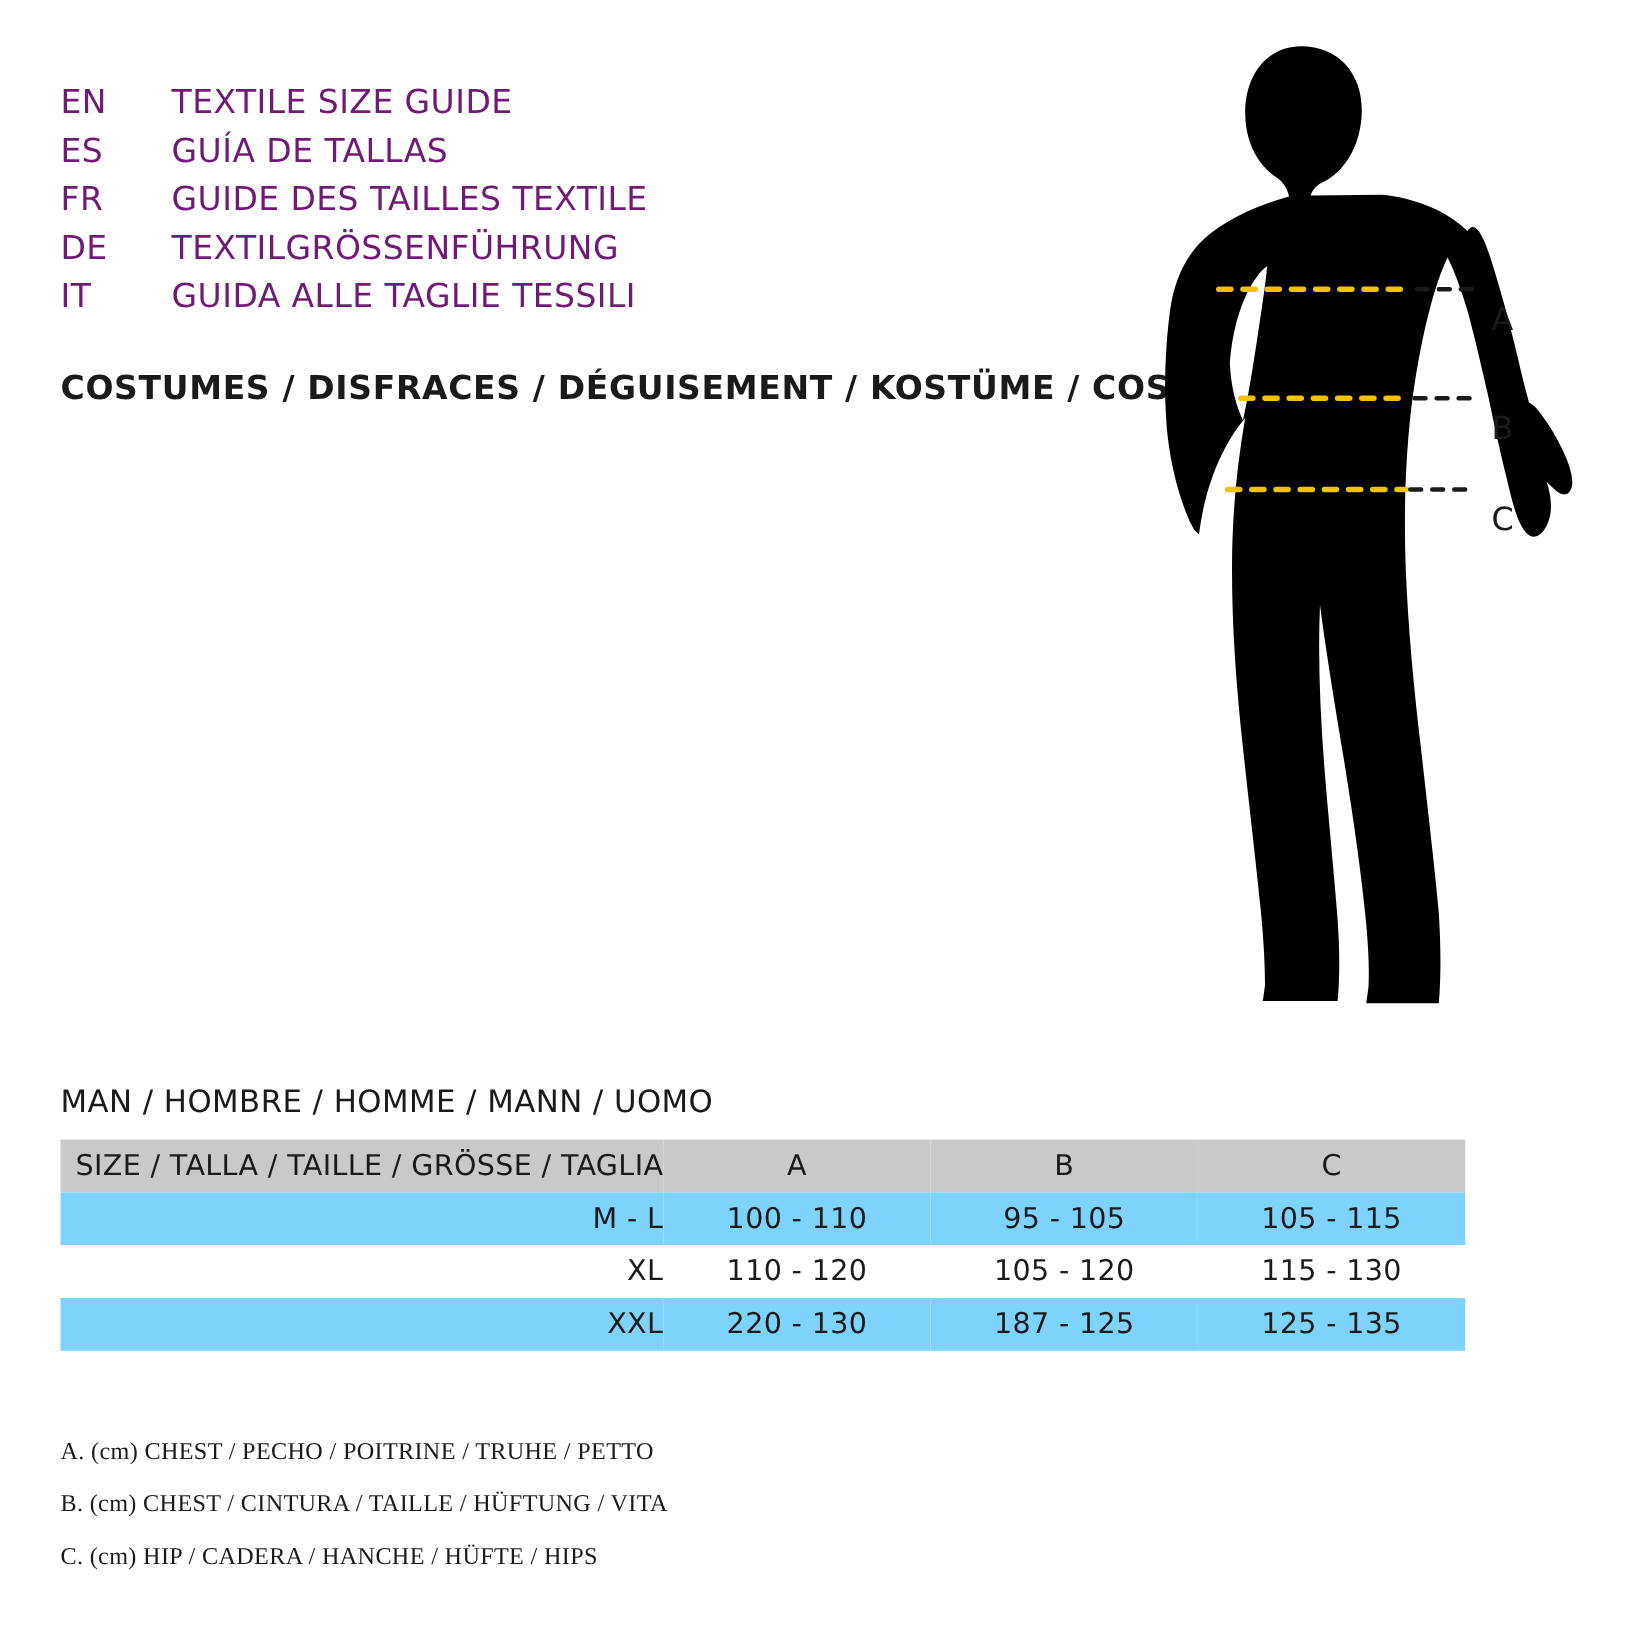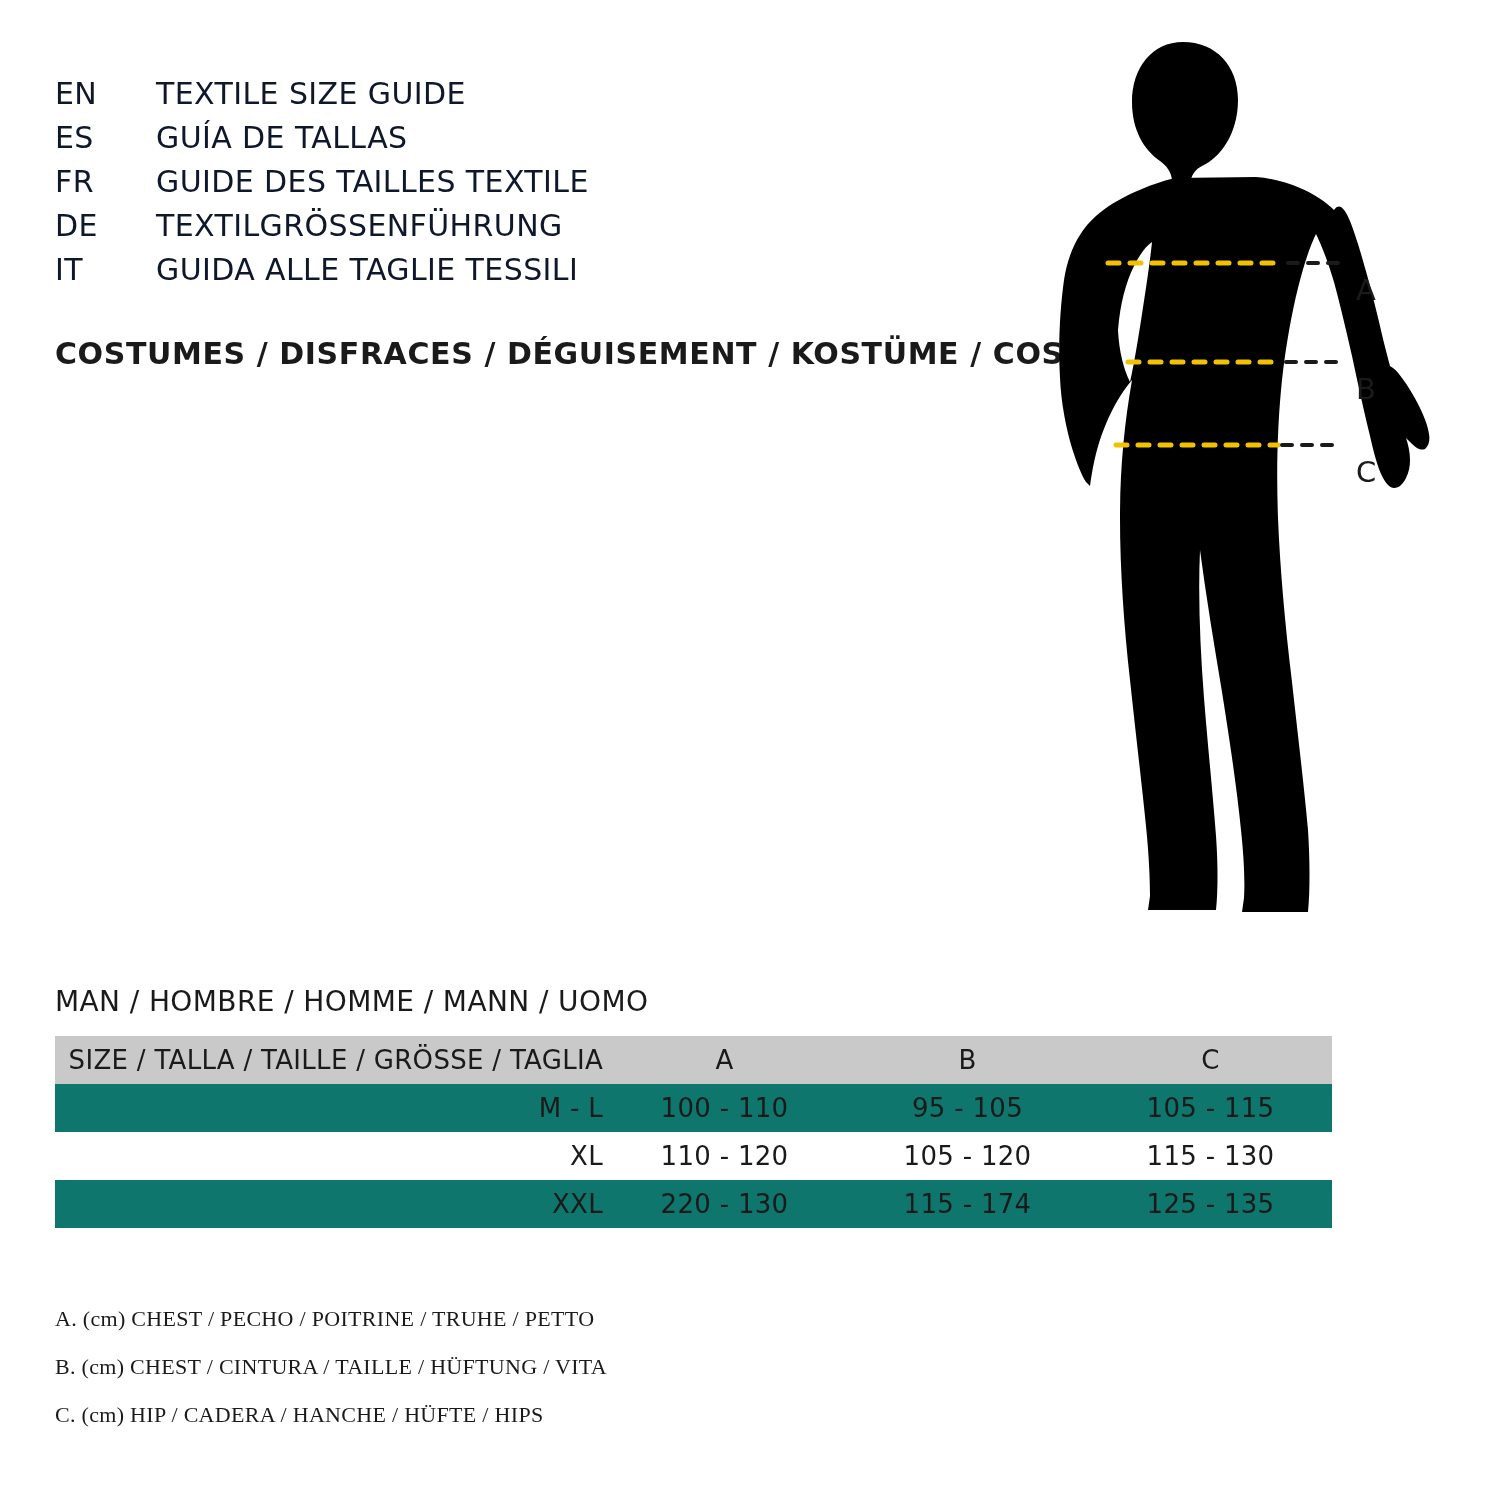--- a/index.html
+++ b/index.html
@@ -22,21 +22,21 @@
     left: 55px;
     top: 72px;
     width: 960px;
   }
   .lang-row {
     display: flex;
     align-items: baseline;
     font-size: 30px;
     line-height: 44px;
     letter-spacing: 0.4px;
-    color: #0f172a;
+    color: #701a75;
     white-space: nowrap;
   }
   .lang-code {
     width: 78px;
     flex: 0 0 78px;
   }
   .lang-text { flex: 1 1 auto; margin-left: 23px; }
 
   .costumes-line {
     position: absolute;
@@ -98,21 +98,21 @@
   table.size-table td.col-size {
     text-align: right;
     padding-left: 8px;
     width: 540px;
   }
   table.size-table th.col-m,
   table.size-table td.col-m {
     width: 243px;
   }
   tr.head-row { background: #c9c9c9; }
-  tr.row-alt { background: #0f766e; }
+  tr.row-alt { background: #7dd3fc; }
   tr.row-plain { background: #ffffff; }
 
   
   .legend {
     position: absolute;
     left: 55px;
     top: 1295px;
     width: 1200px;
   }
   .legend-line {
@@ -248,21 +248,21 @@
       </tr>
       <tr class="row-plain">
         <td class="col-size">XL</td>
         <td class="col-m">110 - 120</td>
         <td class="col-m">105 - 120</td>
         <td class="col-m">115 - 130</td>
       </tr>
       <tr class="row-alt">
         <td class="col-size">XXL</td>
         <td class="col-m">220 - 130</td>
-        <td class="col-m">115 - 174</td>
+        <td class="col-m">187 - 125</td>
         <td class="col-m">125 - 135</td>
       </tr>
     </tbody>
   </table>
 </div>
 
 <div class="legend">
   <div class="legend-line">A. (cm) CHEST / PECHO / POITRINE / TRUHE / PETTO</div>
   <div class="legend-line">B. (cm) CHEST / CINTURA / TAILLE / HÜFTUNG / VITA</div>
   <div class="legend-line">C. (cm) HIP / CADERA / HANCHE / HÜFTE / HIPS</div>

